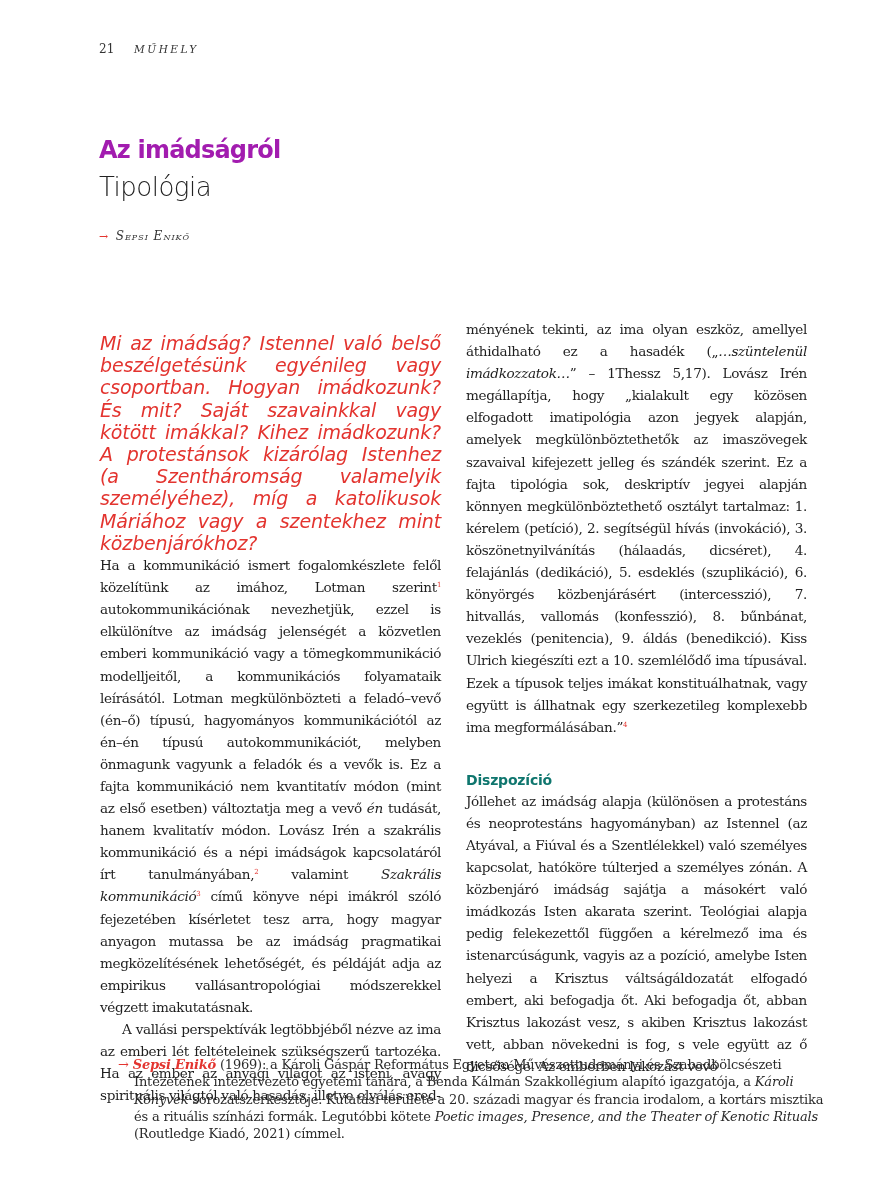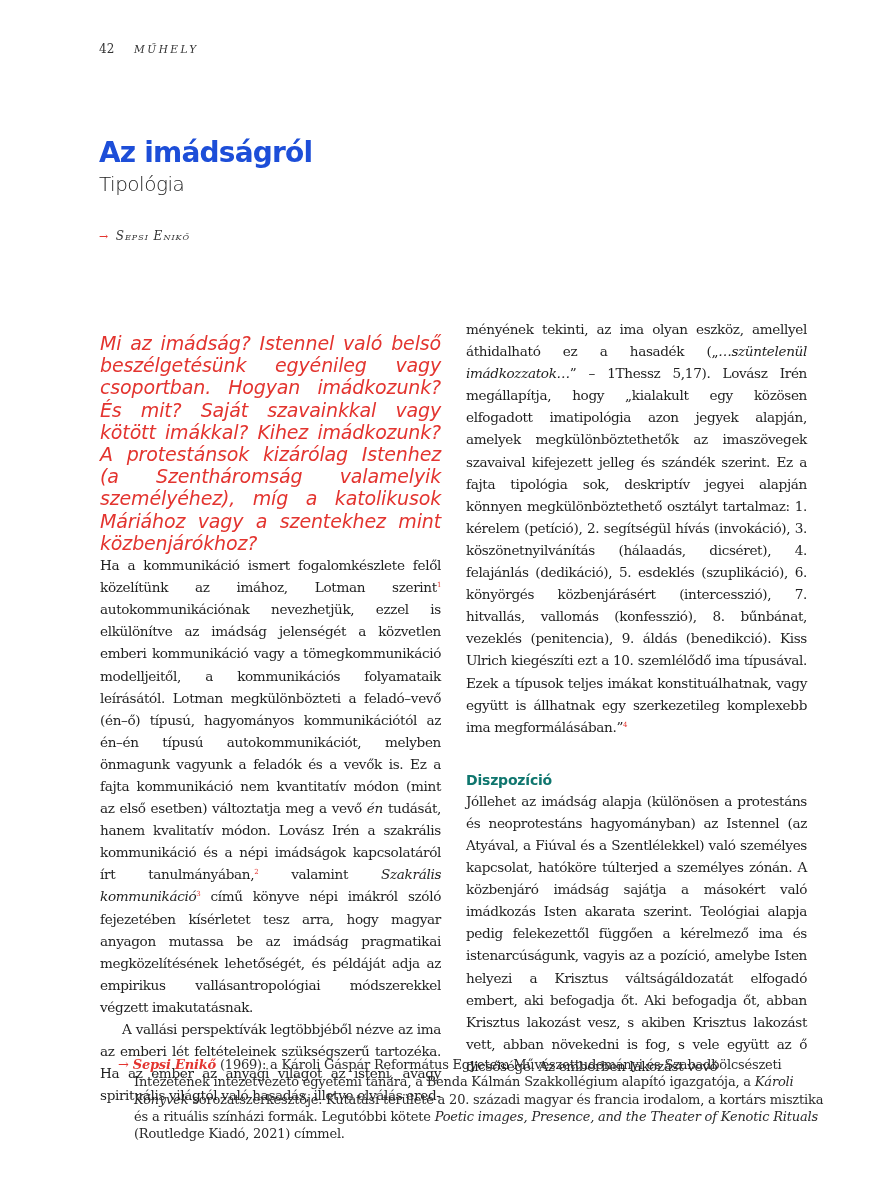--- a/index.html
+++ b/index.html
@@ -1,41 +1,41 @@
 <!DOCTYPE html>
 <html><head>
 <meta charset="utf-8">
 <style>
   html, body { margin: 0; padding: 0; background: #ffffff; }
   body { width: 880px; height: 1200px; position: relative; overflow: hidden; color: #1f1f1f; }
   .running-head { position: absolute; left: 99px; top: 42px; font-family: "DejaVu Serif", serif; font-size: 12px; color: #333; }
   .running-head .pg { margin-right: 16px; }
   .running-head .sec { font-style: italic; font-weight: normal; letter-spacing: 2.5px; font-size: 10.5px; }
-  .title { position: absolute; left: 99px; top: 136px; font-family: "DejaVu Sans", sans-serif; font-weight: bold; font-size: 28px; color: #1d4ed8; letter-spacing: -0.8px; }
-  .subtitle { position: absolute; left: 99px; top: 172px; font-family: "DejaVu Sans", sans-serif; font-weight: 300; font-size: 20px; color: #222; letter-spacing: -0.5px; }
+  .title { position: absolute; left: 99px; top: 136px; font-family: "DejaVu Sans", sans-serif; font-weight: bold; font-size: 24px; color: #a21caf; letter-spacing: -0.8px; }
+  .subtitle { position: absolute; left: 99px; top: 172px; font-family: "DejaVu Sans", sans-serif; font-weight: 300; font-size: 26px; color: #222; letter-spacing: -0.5px; }
   .byline { position: absolute; left: 99px; top: 229px; font-family: "DejaVu Serif", serif; font-style: italic; font-size: 11px; color: #333; }
   .byline .arrow, .fn .arrow { color: #e3342f; font-style: normal; margin-right: 4px; }
   .byline .name { font-variant: small-caps; letter-spacing: 1px; font-size: 12px; }
   .col { position: absolute; top: 332px; width: 341px; font-family: "DejaVu Serif", serif; font-size: 13.6px; line-height: 22.1px; text-align: justify; hyphens: manual; letter-spacing: -0.35px; }
   .col.left { left: 100px; }
   .col.right { left: 466px; top: 318px; }
   .lead { font-family: "DejaVu Sans", sans-serif; font-style: italic; color: #e3342f; font-size: 19px; line-height: 22.2px; letter-spacing: -0.15px; text-align: justify; margin: 0 0 30px 0; }
   .col p { margin: 0; }
   .col p.indent { text-indent: 22px; }
   .col sup { color: #e3342f; font-size: 7px; line-height: 0; vertical-align: 5px; }
   .col h2 { font-family: "DejaVu Sans", sans-serif; font-weight: bold; font-size: 14px; line-height: 20px; margin: 32px 0 0 0; color: #0f766e; letter-spacing: -0.2px; }
   .fn { position: absolute; left: 92px; top: 1056px; width: 720px; font-family: "DejaVu Serif", serif; font-size: 13px; line-height: 17.3px; color: #2a2a2a; letter-spacing: -0.2px; margin-left: 26px; }
   .fn .fname { color: #e3342f; font-style: italic; font-weight: bold; }
   .fn .body { display: block; padding-left: 16px; text-indent: -16px; }
 </style>
 </head>
 <body>
 
 <div class="running-head">
-  <span class="pg">42</span>
+  <span class="pg">21</span>
   <span class="sec">MŰHELY</span>
 </div>
 
 <div class="title">Az imádságról</div>
 <div class="subtitle">Tipológia</div>
 <div class="byline">
   <span class="arrow">→</span>
   <span class="name">Sepsi Enikő</span>
 </div>
 

